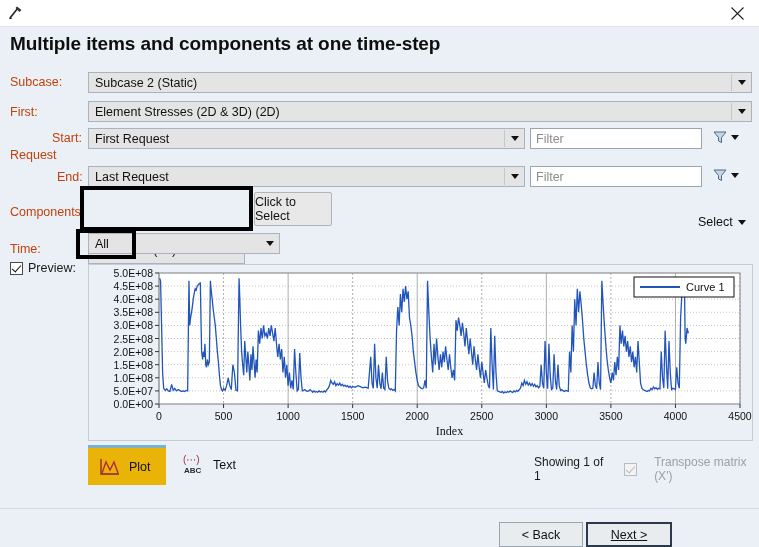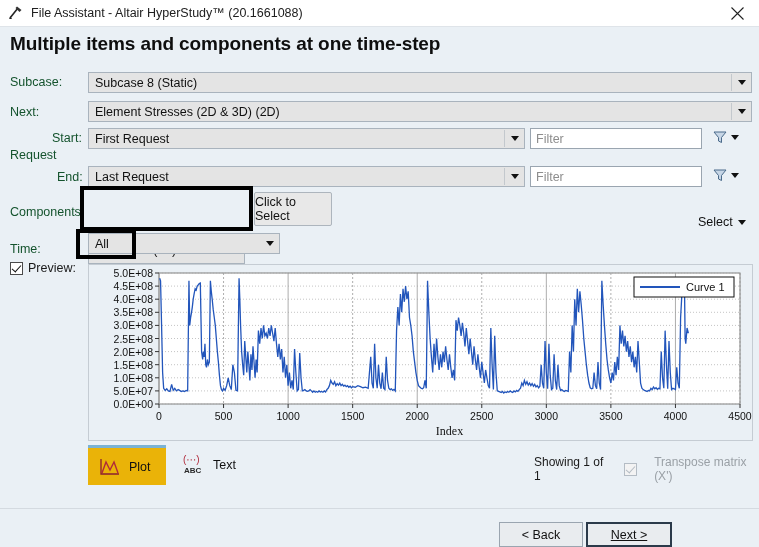--- a/index.html
+++ b/index.html
@@ -44,21 +44,21 @@
   
   .heading {
     position: absolute; left: 10px; top: 33px;
     font-size: 19px; font-weight: bold; color: #0e0e0e;
     letter-spacing: -0.1px;
   }
 
   
   .label {
     position: absolute;
-    font-size: 12.5px; color: #14532d;
+    font-size: 12.5px; color: #c2410c;
     white-space: nowrap;
   }
   .combo {
     position: absolute;
     background: #e4e4e4;
     border: 1px solid #a9b3bd;
     display: flex; align-items: center;
     font-size: 12.5px; color: #111;
     padding-left: 6px;
     height: 21px;
@@ -225,40 +225,39 @@
 <div id="app">
 
   <div class="titlebar">
     <span class="app-icon">
       <svg width="18" height="18" viewBox="0 0 18 18">
         <path d="M3 14 L11 4" stroke="#222" stroke-width="1.6" fill="none"></path>
         <path d="M10 2.5 L14.5 6 L12.5 8 L8.5 4 Z" fill="#333"></path>
         <path d="M2 15 L5 15 L3.5 12.5 Z" fill="#222"></path>
       </svg>
     </span>
-    <span class="title-text">File Assistant - Altair HyperStudy™ (20.1661088)</span>
     <span class="close-btn">
       <svg width="15" height="15" viewBox="0 0 15 15">
         <path d="M1.5 1.5 L13.5 13.5 M13.5 1.5 L1.5 13.5" stroke="#222" stroke-width="1.1" fill="none"></path>
       </svg>
     </span>
   </div>
 
   <div class="heading">Multiple items and components at one time-step</div>
 
   <div class="label" style="left:10px; top:75px;">Subcase:</div>
   <div class="combo" style="left:88px; top:72px; width:664px;">
-    <span class="cv">Subcase 8 (Static)</span>
+    <span class="cv">Subcase 2 (Static)</span>
     <span class="combo-sep"></span>
     <span class="arrow">
         <i class="tri-down"></i>
       </span>
   </div>
 
-  <div class="label" style="left:10px; top:105px;">Next:</div>
+  <div class="label" style="left:10px; top:105px;">First:</div>
   <div class="combo" style="left:88px; top:101px; width:664px;">
     <span class="cv">Element Stresses (2D &amp; 3D) (2D)</span>
     <span class="combo-sep"></span>
     <span class="arrow">
         <i class="tri-down"></i>
       </span>
   </div>
 
   <div class="label" style="left:10px; top:148px;">Request</div>
 

